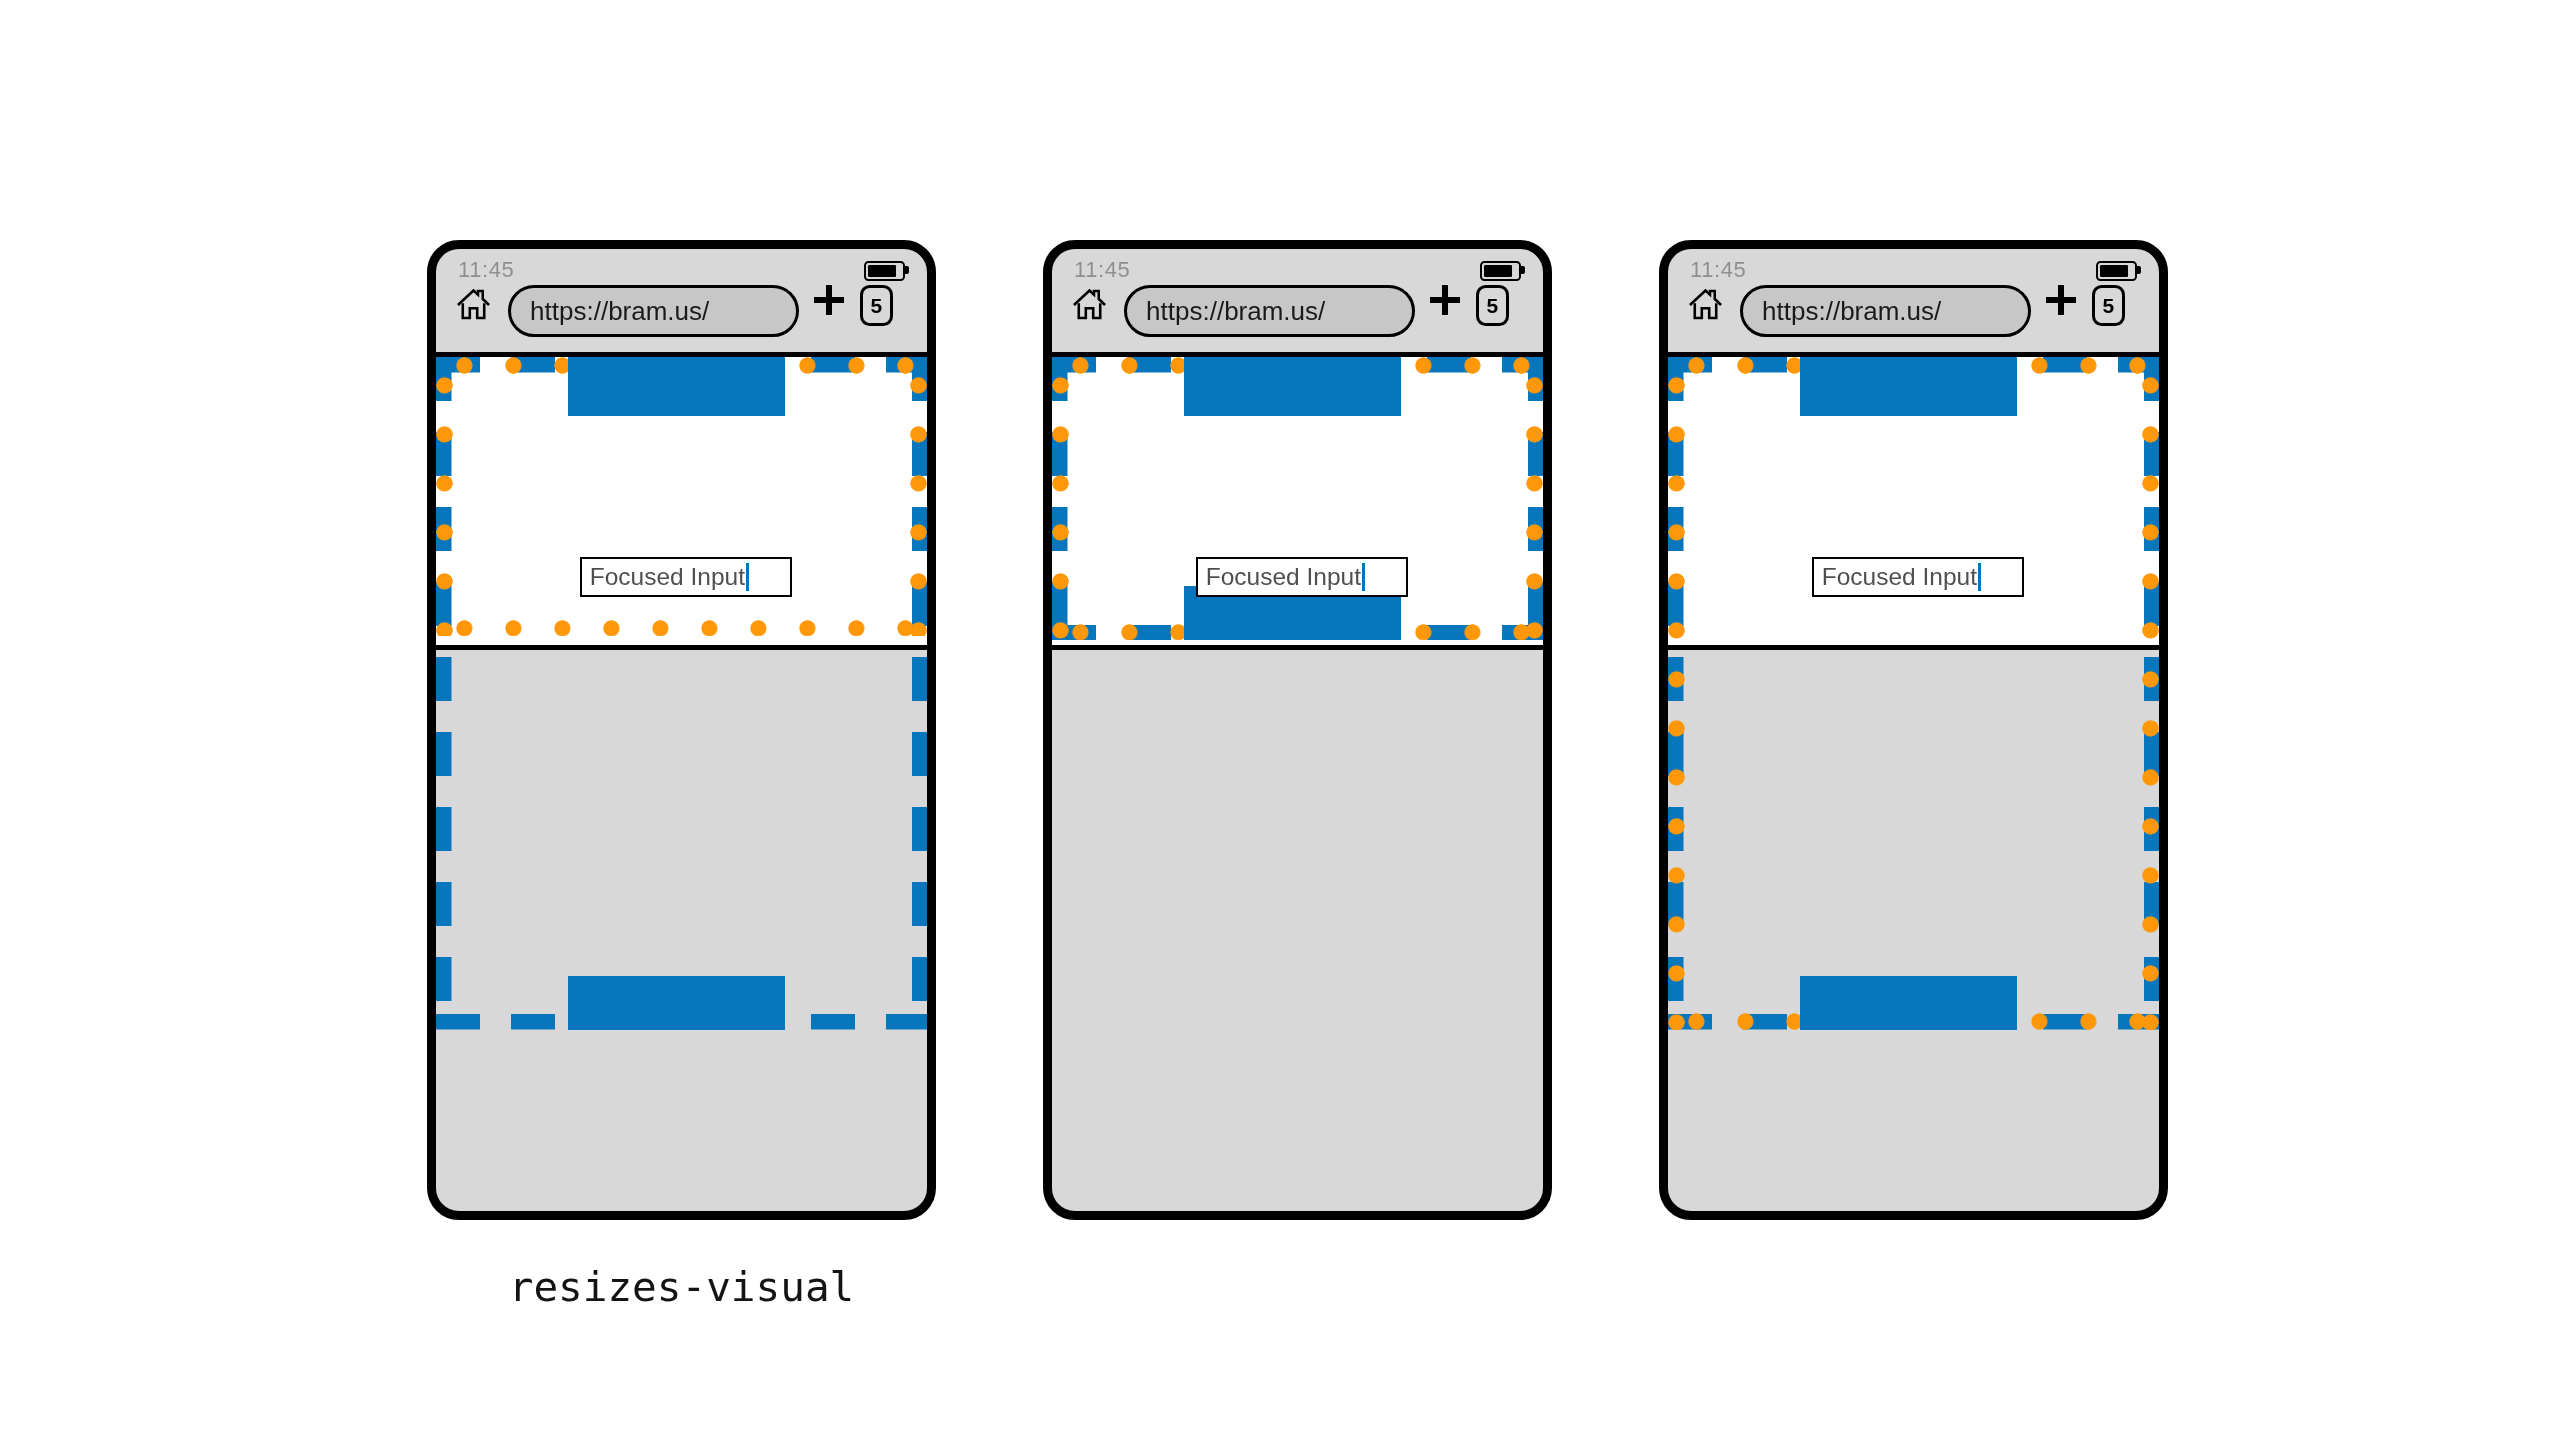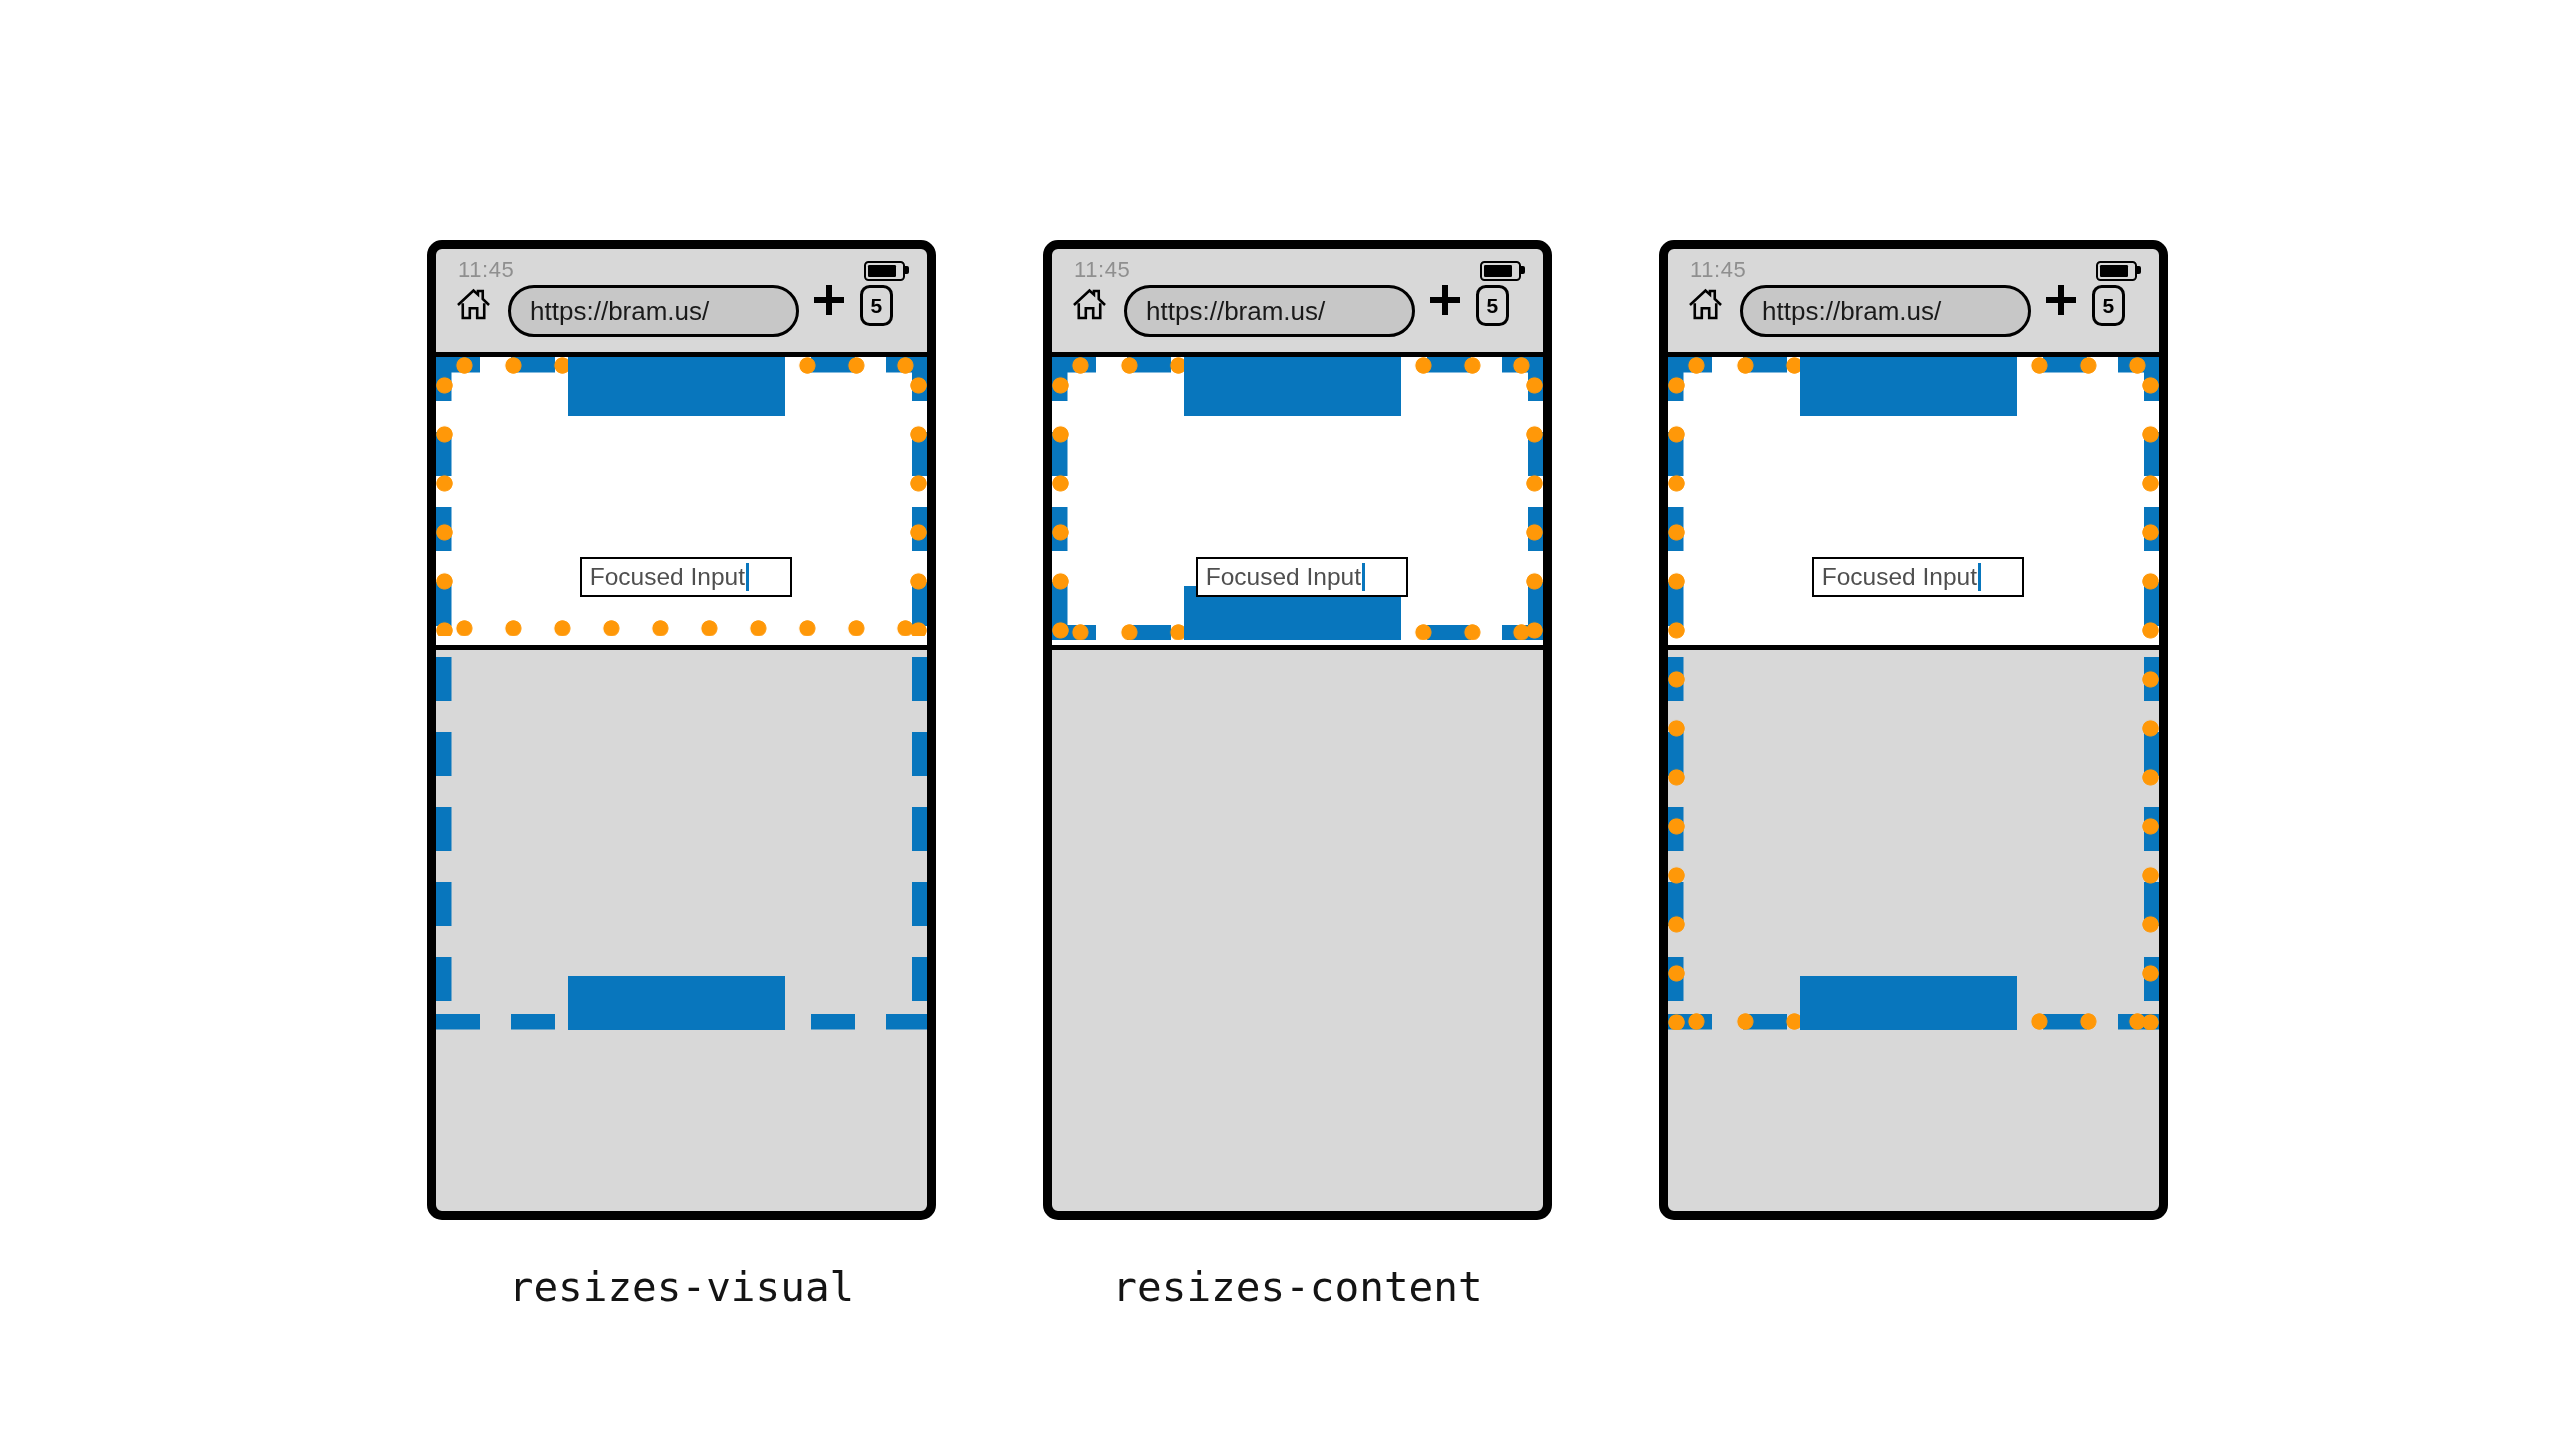--- a/index.html
+++ b/index.html
@@ -13,21 +13,21 @@
   body{width:2576px;height:1449px;background:#ffffff;
        font-family:"Liberation Sans",sans-serif;position:relative}
 
   .phones-row{position:absolute;left:427px;top:240px;display:flex;gap:107px}
   .captions-row{position:absolute;left:427px;top:1263px;display:flex;gap:107px}
   .caption{width:509px;text-align:center;
            font-family:"DejaVu Sans Mono",monospace;font-size:41px;
            color:var(--caption-color,#141414);white-space:nowrap}
 
   .phone{width:509px;height:980px;border:9px solid var(--frame-black,#000);
-         border-radius:15px;background:var(--chrome-gray,#d8d8d8);
+         border-radius:32px;background:var(--chrome-gray,#d8d8d8);
          overflow:hidden;position:relative;flex:0 0 auto}
 
   
   .statusbar{height:36px;padding:6.4px 22px 0 22px;display:flex;
              justify-content:space-between;align-items:center}
   .status-time{font-size:22px;color:var(--time-gray,#8f8f8f);letter-spacing:0.6px}
   .battery{width:41px;height:20px;border:2.6px solid #000;border-radius:4.5px;
            position:relative;margin-top:1.3px}
   .battery-fill{position:absolute;left:1.9px;top:1.9px;bottom:1.9px;width:28px;
                 background:#000;border-radius:1.3px}
@@ -206,15 +206,14 @@
         <span class="input-text">Focused Input</span>
         <span class="caret"></span>
       </div>
     </div>
   </div>
 
 </div>
 
 <div class="captions-row">
   <div class="caption">resizes-visual</div>
-  <div class="caption">resizes-content</div>
 </div>
 
 
 </body></html>

